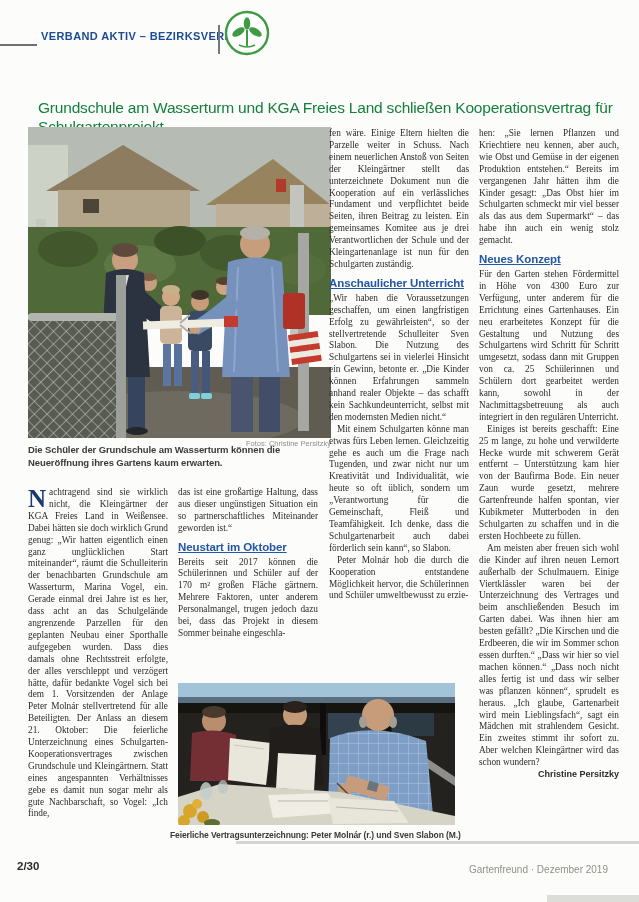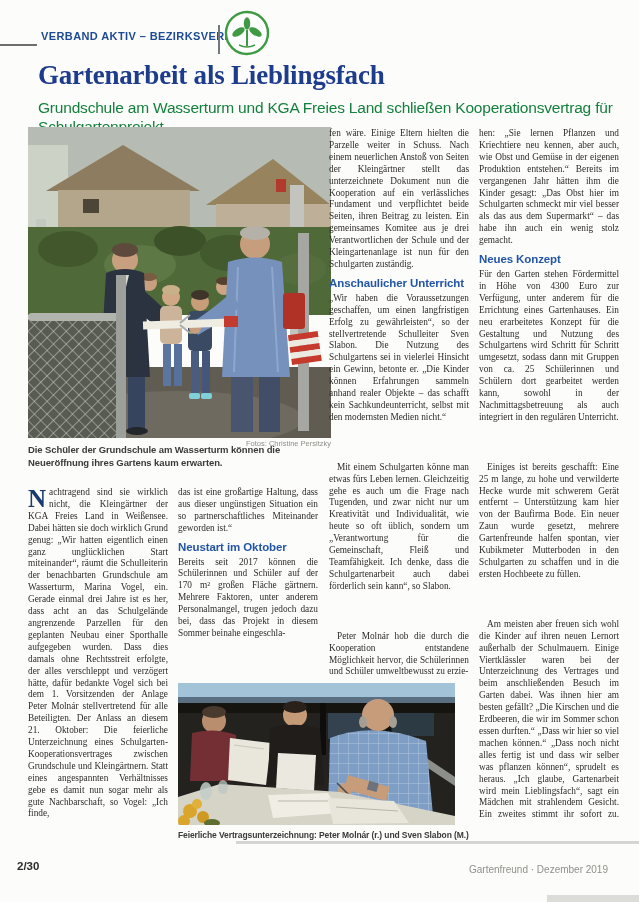--- a/index.html
+++ b/index.html
@@ -22,30 +22,30 @@
 
   
   #photo1{left:28px;top:127px;width:303px;height:311px;}
   #photo2{left:178px;top:683px;width:277px;height:142px;}
   #photo1 svg,#photo2 svg{display:block;width:100%;height:100%;}
 
   #caption1{left:28px;top:443px;width:302px;font-family:"Liberation Sans",sans-serif;
       font-weight:bold;font-size:9.5px;line-height:13px;color:#3a3a38;letter-spacing:-.1px;}
   #photo-credit{left:225px;top:439px;width:106px;text-align:right;
       font-family:"Liberation Sans",sans-serif;font-size:7.5px;color:#8f8f89;}
-  #caption2{left:178px;top:830px;width:300px;font-family:"Liberation Sans",sans-serif;
+  #caption2{left:170px;top:830px;width:300px;font-family:"Liberation Sans",sans-serif;
       font-weight:bold;font-size:8.5px;color:#3a3a38;white-space:nowrap;letter-spacing:-.1px;}
 
   
   .col{position:absolute;width:140px;font-size:9.3px;line-height:11.9px;color:#2e2c29;
       text-align:justify;overflow:hidden;}
   .col p{margin:0;}
-  .col p + p{text-indent:8px;margin-top:38px;}
+  .col p + p{text-indent:8px;}
   .col h3{font-family:"Liberation Sans",sans-serif;font-size:11.5px;color:#2456a6;
-      margin:7px 0 3px;letter-spacing:-.1px;}
+      margin:7px 0 3px;letter-spacing:-.1px;text-decoration:underline;}
   #col1{left:28px;top:487px;height:352px;}
   #col2{left:178px;top:487px;height:192px;}
   #col3{left:329px;top:128px;height:552px;}
   #col4{left:479px;top:128px;height:694px;}
   .dropcap{float:left;font-weight:bold;font-size:25px;line-height:21px;color:#193a6e;
       padding:1px 3px 0 0;font-family:"Liberation Serif",serif;}
   .author{float:right;font-family:"Liberation Sans",sans-serif;font-weight:bold;
       font-size:9px;color:#2e2c29;}
 
   
@@ -70,21 +70,20 @@
     <svg viewBox="0 0 46 46">
       <circle cx="23" cy="23" r="21" fill="#ffffff" stroke="#3f9b43" stroke-width="2.4"></circle>
       <path d="M23 36 V20" stroke="#3f9b43" stroke-width="2" fill="none"></path>
       <ellipse cx="14.5" cy="22" rx="7" ry="3.4" fill="#3f9b43" transform="rotate(-32 14.5 22)"></ellipse>
       <ellipse cx="31.5" cy="22" rx="7" ry="3.4" fill="#3f9b43" transform="rotate(32 31.5 22)"></ellipse>
       <ellipse cx="23" cy="13.5" rx="3.2" ry="6.2" fill="#3f9b43"></ellipse>
       <path d="M15 35 q8 4 16 0" stroke="#3f9b43" stroke-width="1.6" fill="none"></path>
     </svg>
   </div>
 
-  <div class="abs" id="article-title">Gartenarbeit als Lieblingsfach</div>
   <div class="abs" id="article-subtitle">Grundschule am Wasserturm und KGA Freies Land schließen Kooperationsvertrag für Schulgartenprojekt</div>
 
   <div class="abs" id="photo1">
     <svg viewBox="0 0 303 311" preserveAspectRatio="none">
       <defs>
         <pattern id="mesh" width="9" height="9" patternUnits="userSpaceOnUse" patternTransform="rotate(45)">
           <path d="M0,0 H9 M0,0 V9" stroke="#c6c9c2" stroke-width="1.2" fill="none"></path>
         </pattern>
       </defs>
       <rect width="303" height="130" fill="#b6bcb4"></rect>

